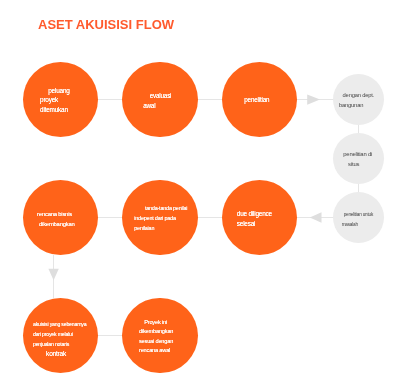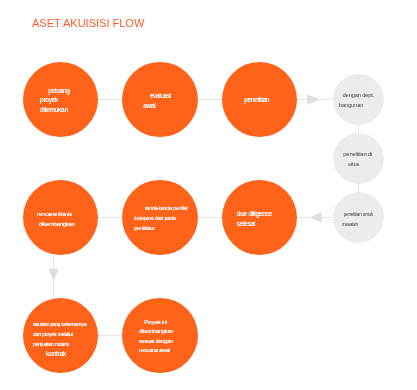--- a/index.html
+++ b/index.html
@@ -4,22 +4,22 @@
 <title>ASET AKUISISI FLOW</title>
 <style>
   html,body{margin:0;padding:0;}
   body{
     width:417px;height:390px;overflow:hidden;
     background:#ffffff;
     font-family:"Liberation Sans", sans-serif;
   }
   #canvas{position:relative;width:417px;height:390px;}
   #title{
-    position:absolute;left:32px;top:17.4px;
-    font-size:11px;font-weight:normal;
+    position:absolute;left:38px;top:17.4px;
+    font-size:13px;font-weight:bold;
     color:#ff5a2d;white-space:nowrap;
   }
   svg#links{position:absolute;left:0;top:0;}
   .node{position:absolute;border-radius:50%;box-sizing:border-box;}
   .node.orange{background:#ff6319;}
   .node.grey{background:#ececec;}
   .lbl{
     position:absolute;white-space:pre-line;
     letter-spacing:-0.2px;
   }

